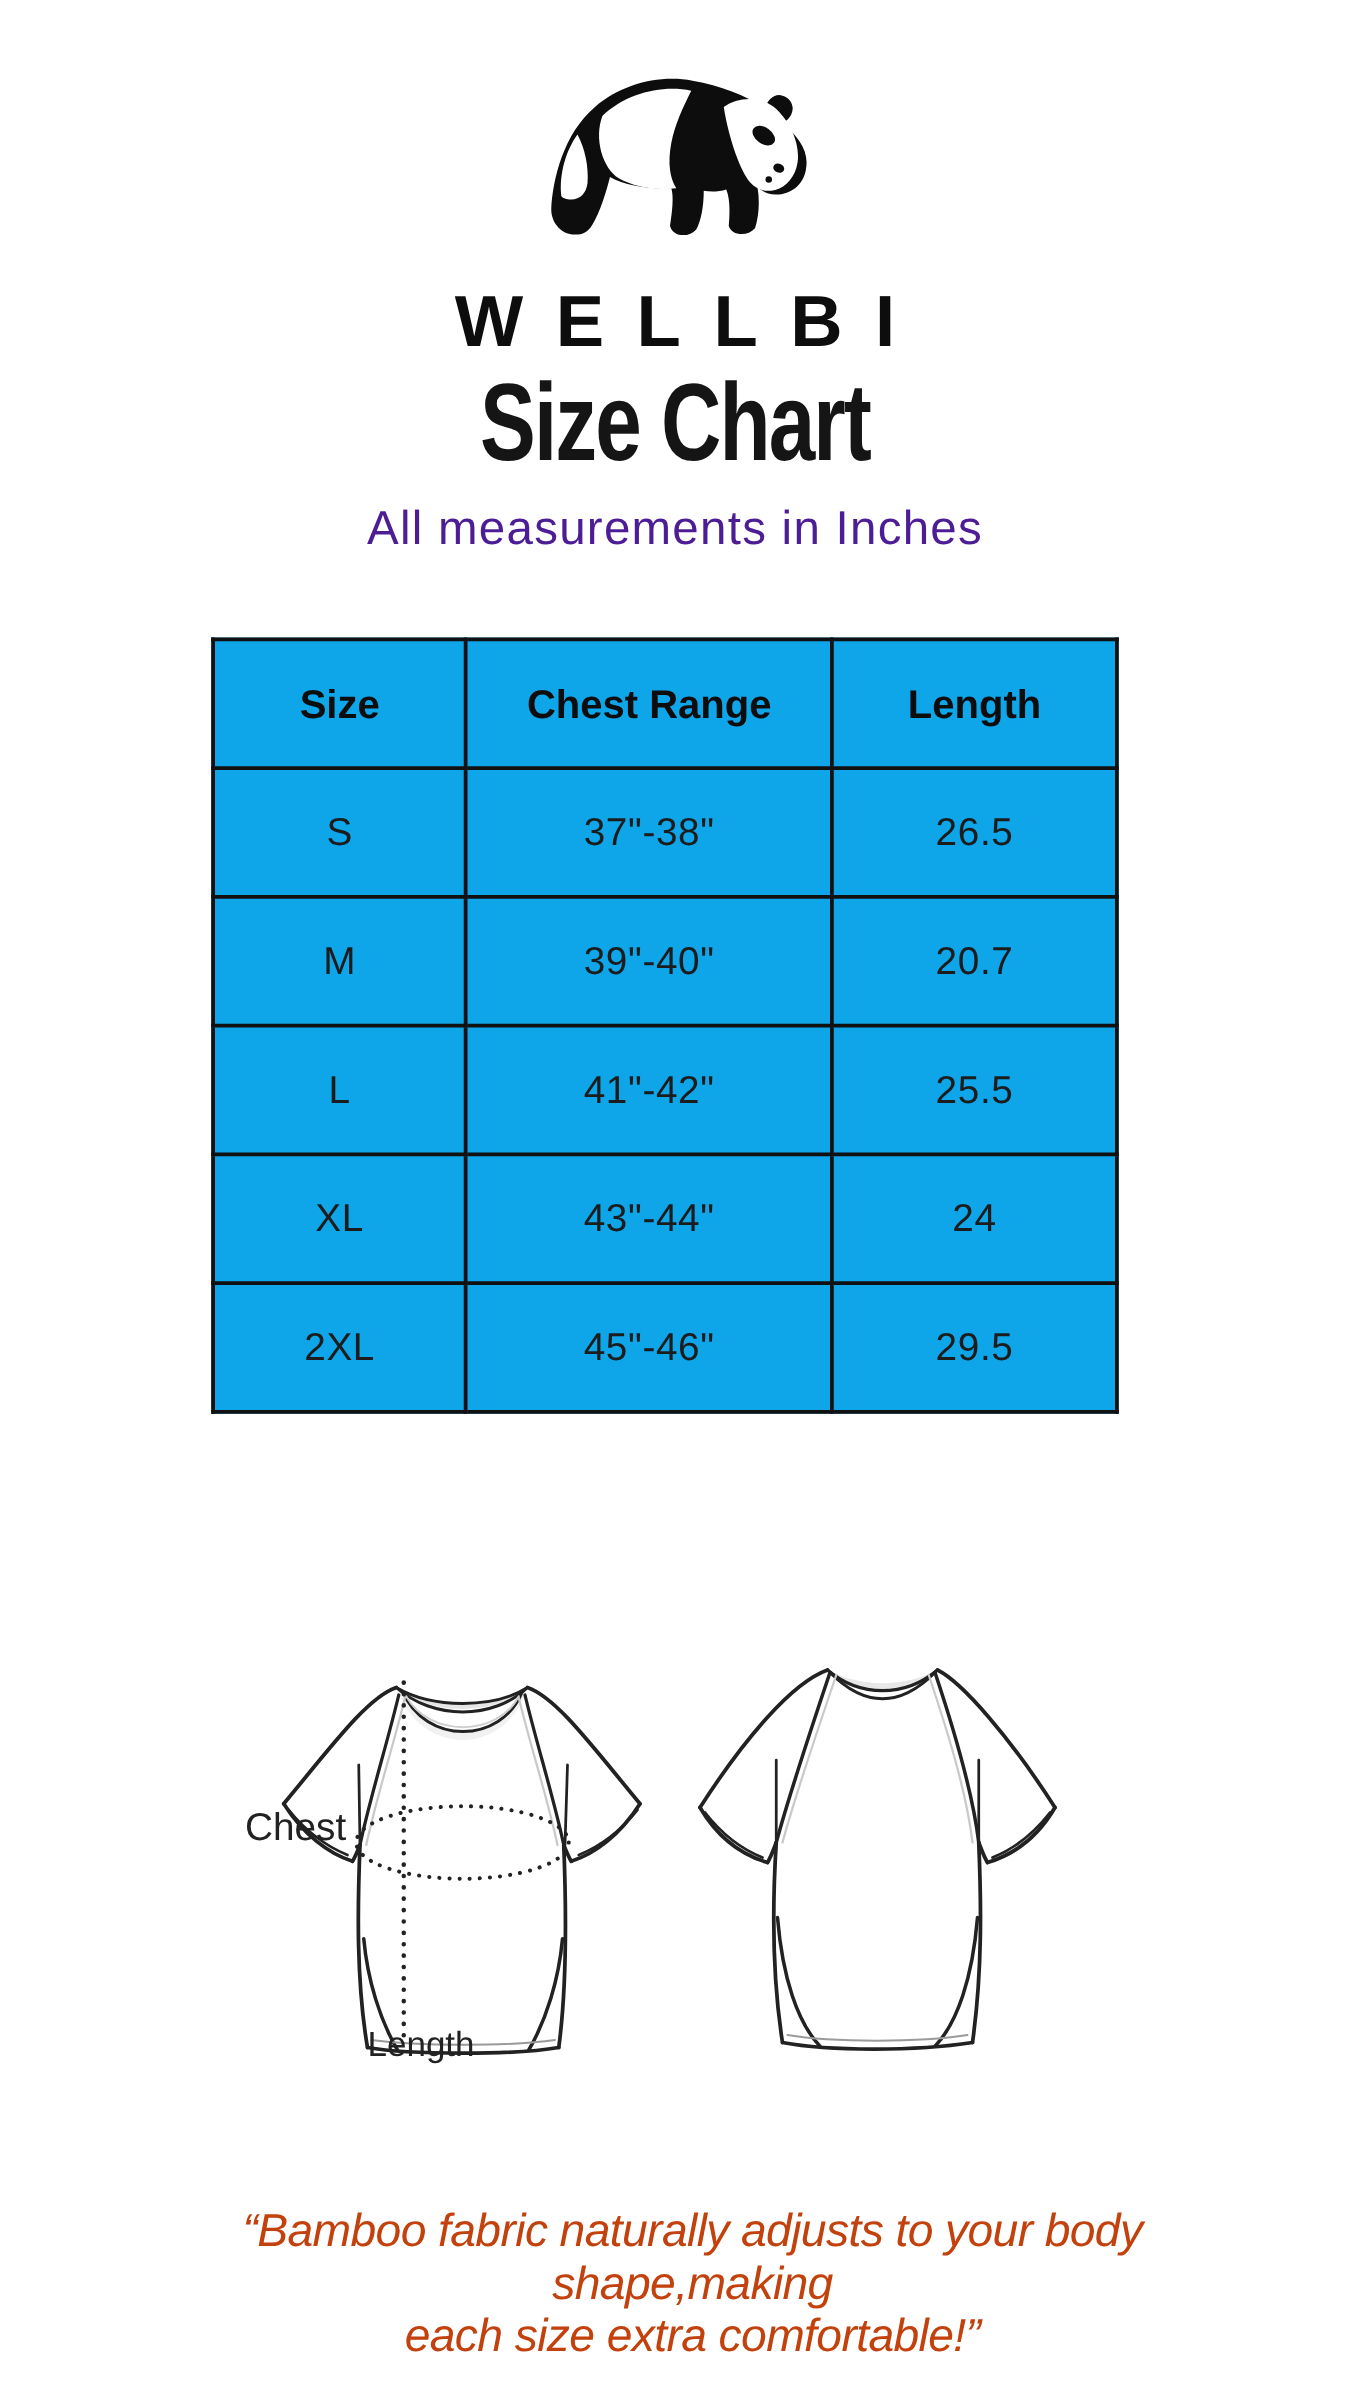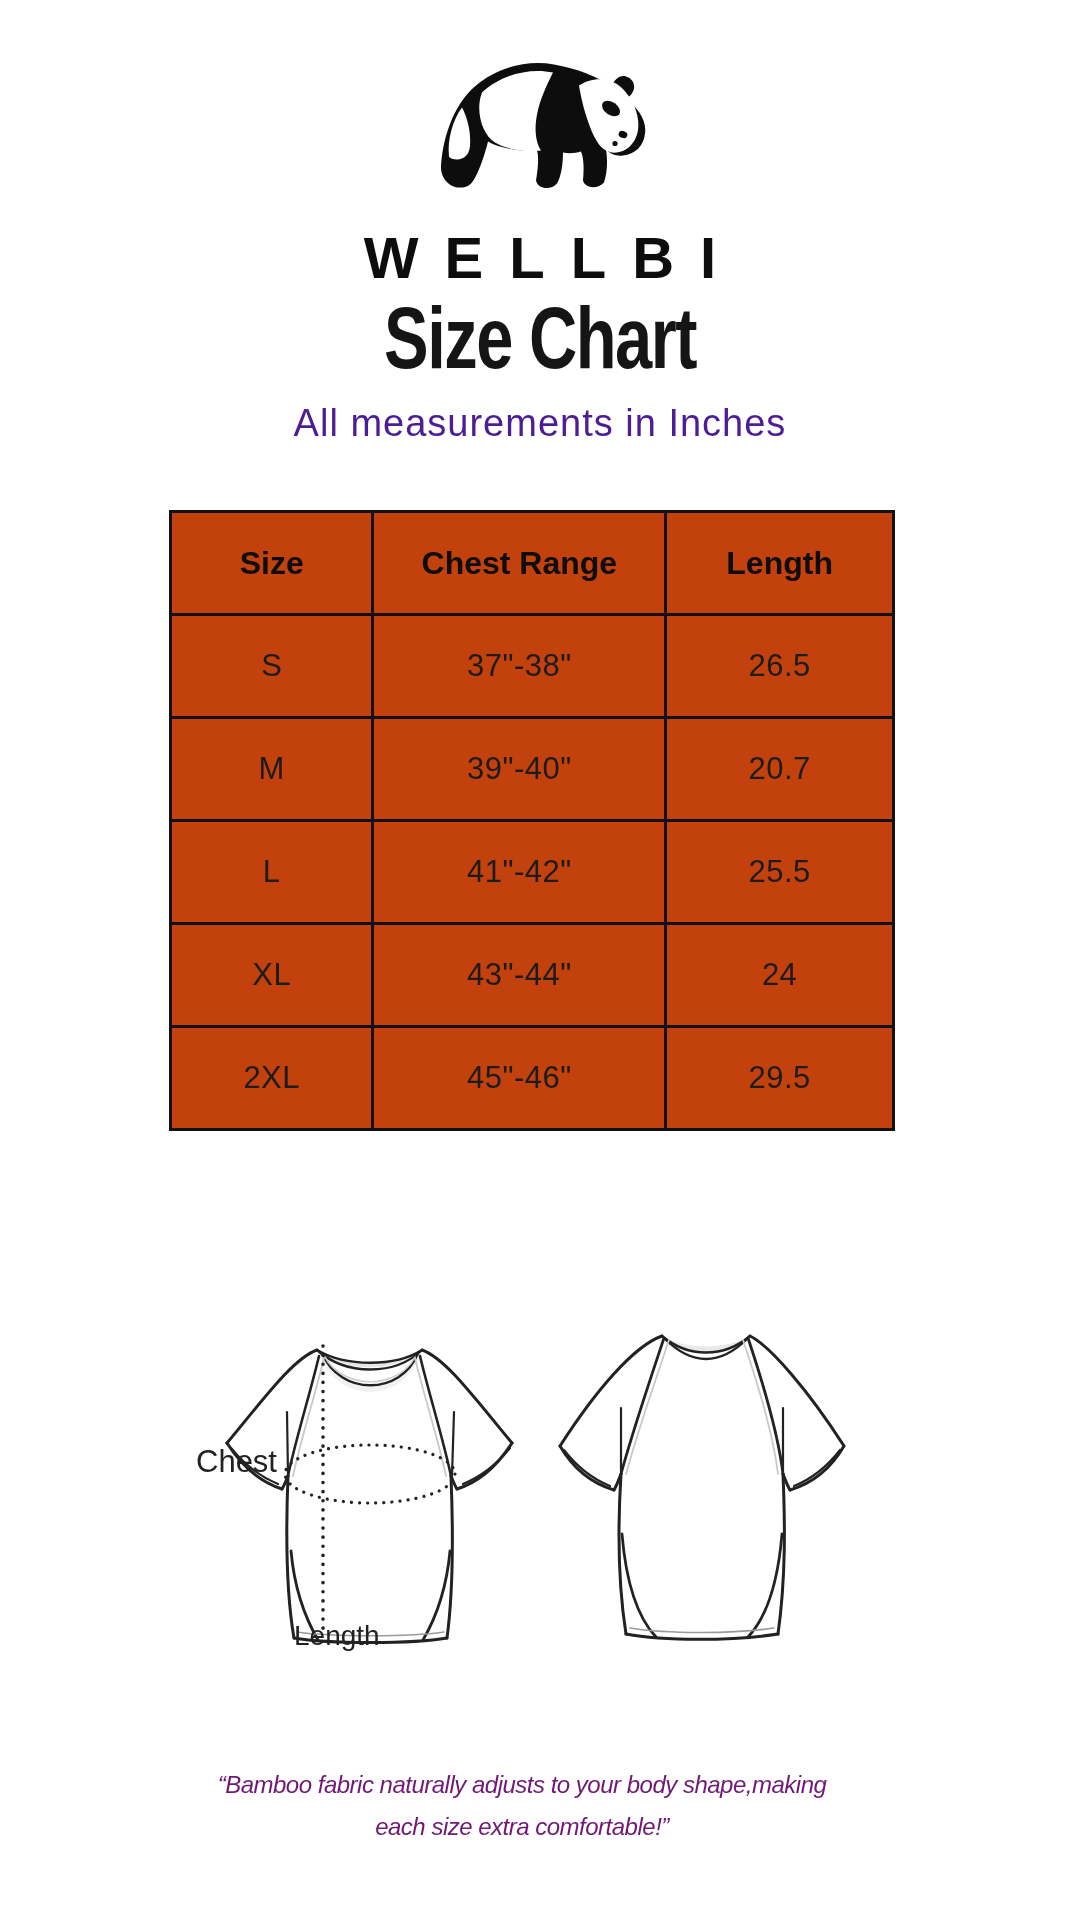--- a/index.html
+++ b/index.html
@@ -34,21 +34,21 @@
     left:0;top:404px;width:100%;
     text-align:center;
     font-size:38px;font-weight:400;letter-spacing:1px;
     color:#4c1d95;line-height:1;
   }
 
   
   table.size-table{
     position:absolute;left:169px;top:510px;width:726px;
     border-collapse:collapse;table-layout:fixed;
-    background:#c2410c;
+    background:#0ea5e9;
   }
   .size-table th,.size-table td{
     border:3px solid #111;
     text-align:center;vertical-align:middle;
     padding:0;
   }
   .size-table th{height:100px;font-size:32px;font-weight:700;color:#0d0d0d;}
   .size-table td{height:100px;font-size:31px;font-weight:400;color:#1c1c1c;letter-spacing:0.5px;}
   .col-size{width:28%;} .col-chest{width:40.5%;} .col-length{width:31.5%;}
 
@@ -57,24 +57,24 @@
   .shirt-back{left:548px;top:1322px;width:300px;height:332px;}
   .diagram-label{
     color:#222;line-height:1;
     font-family:"Liberation Sans", sans-serif;
   }
   .chest-label{left:196px;top:1446px;font-size:31px;}
   .length-label{left:294px;top:1622px;font-size:28px;}
 
   
   .quote{
-    left:72px;top:1764px;width:900px;
+    left:104px;top:1764px;width:900px;
     text-align:center;font-style:italic;
-    font-size:24px;line-height:42px;letter-spacing:-0.5px;
-    color:#701a75;
+    font-size:37px;line-height:42px;letter-spacing:-0.5px;
+    color:#c2410c;
   }
 </style>
 </head>
 <body>
 
 <div class="page">
 
   <svg class="abs panda" viewBox="0 0 230 145" aria-hidden="true">
     <path fill="#0d0d0d" d="M34,141 C24,142 14,133 14,121 C15,97 24,60 49,39 C70,21 100,13 127,18
       C150,22 170,30 185,40 C187,33 193,28 199,30 C206,32 209,39 206,45 C204,49 201,51 198,52

